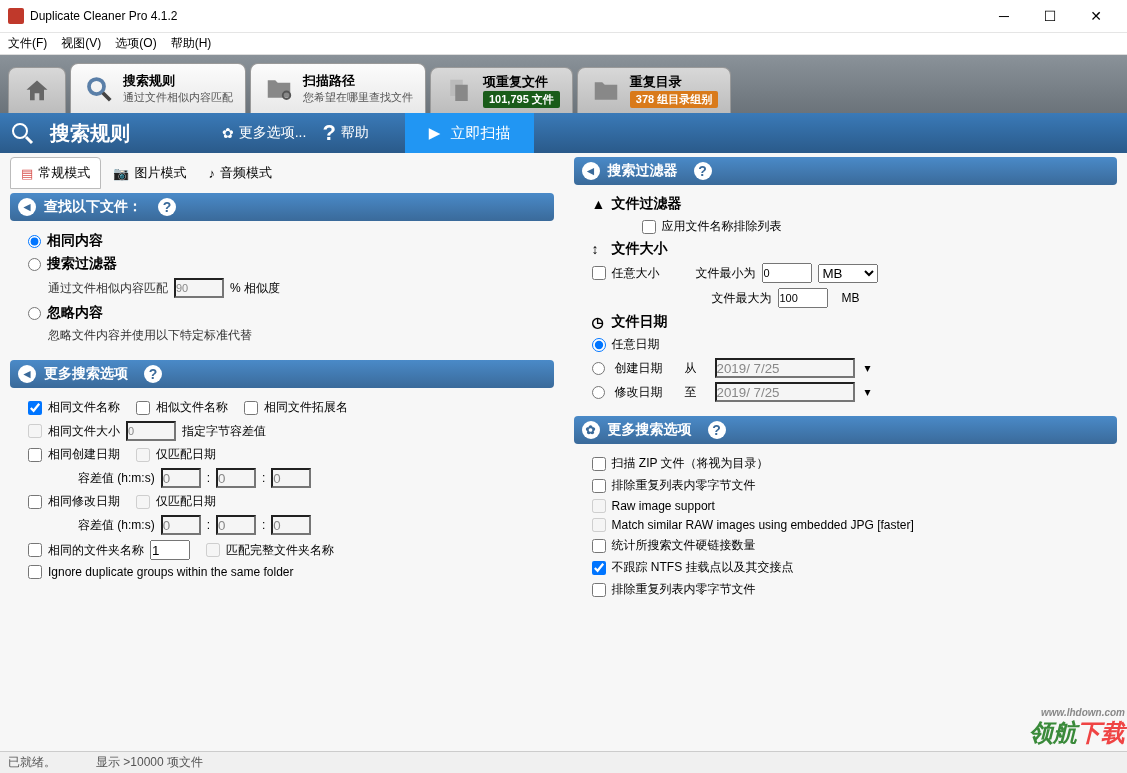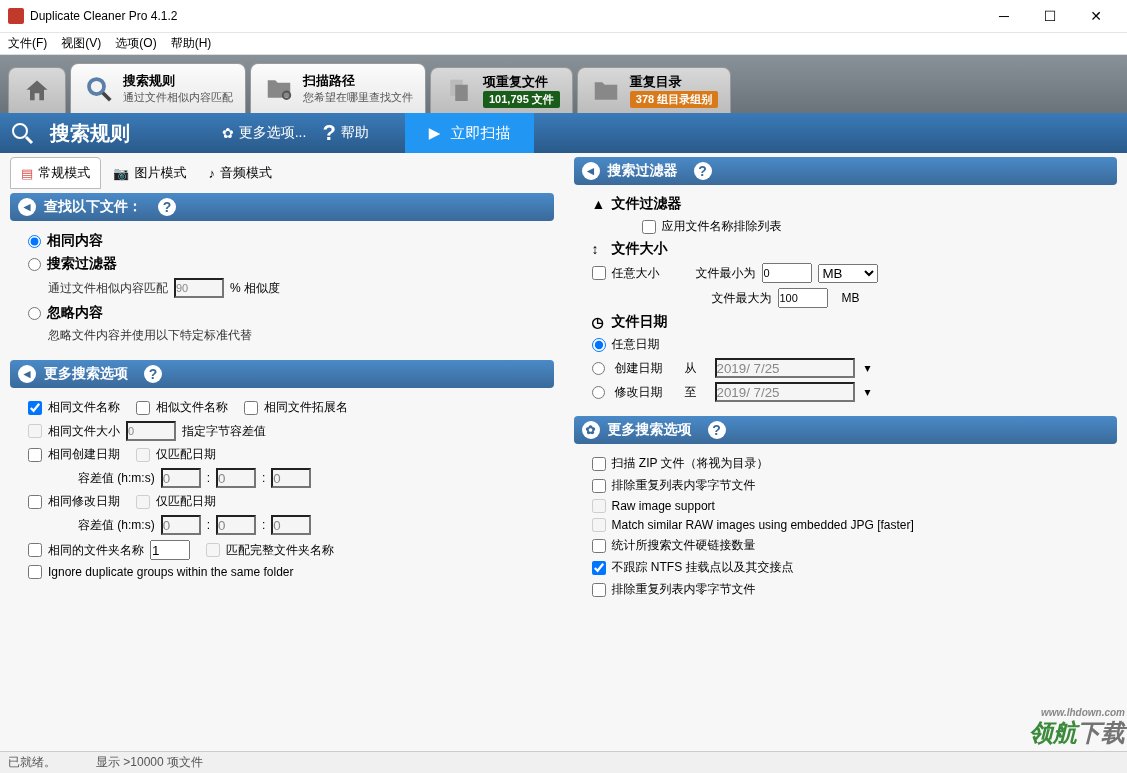--- a/index.html
+++ b/index.html
@@ -48,21 +48,21 @@
 .filter-row { display: flex; align-items: center; gap: 6px; margin: 3px 0; font-size: 12px; }
 .filter-row select, .filter-row input[type=text] { flex: 1; height: 20px; font-size: 12px; }
 .filter-row .lbl { width: 46px; text-align: right; }
 .btn { padding: 4px 16px; background: #f0f0f0; border: 1px solid #aaa; cursor: pointer; }
 .date-row { display: flex; align-items: center; gap: 10px; margin: 4px 0; font-size: 12px; }
 .date-row .dlbl { width: 20px; }
 .date-row input[type=text] { width: 140px; height: 20px; }
 .statusbar { position: absolute; bottom: 0; left: 0; right: 0; height: 22px; background: #f0f0f0; border-top: 1px solid #ccc; display: flex; align-items: center; padding: 0 8px; gap: 40px; font-size: 12px; color: #555; }
 .watermark { position: absolute; bottom: 24px; right: 2px; font-size: 24px; font-weight: bold; font-style: italic; }
 .watermark .g { color: #3a8a3a; }
-.watermark .o { color: #737373; }
+.watermark .o { color: #ef4444; }
 .watermark .url { font-size: 10px; color: #888; position: absolute; top: -10px; right: 0; }
 input[readonly] { background: #f5f5f5; color: #888; }
 .disabled { color: #000000; }
 svg { display: block; }
 </style>
 </head>
 <body>
 
 <div class="titlebar">
   <div class="icon"></div>

